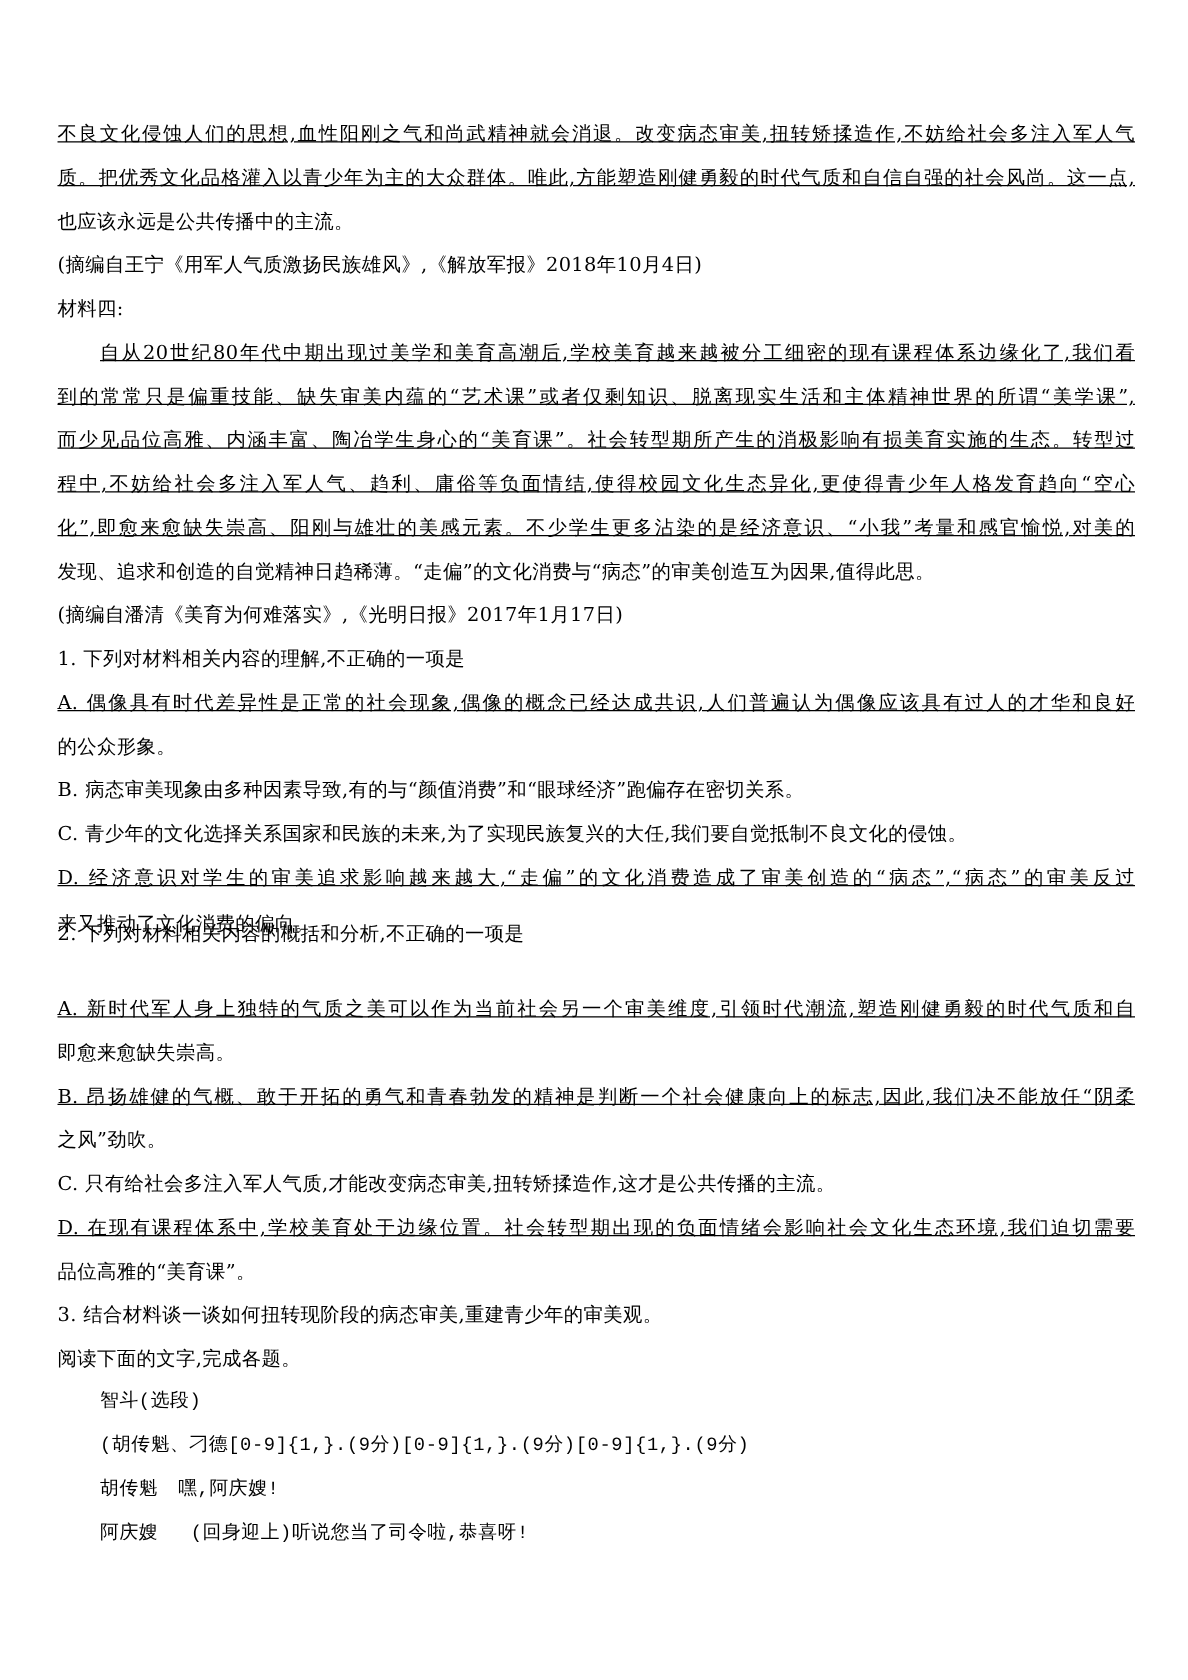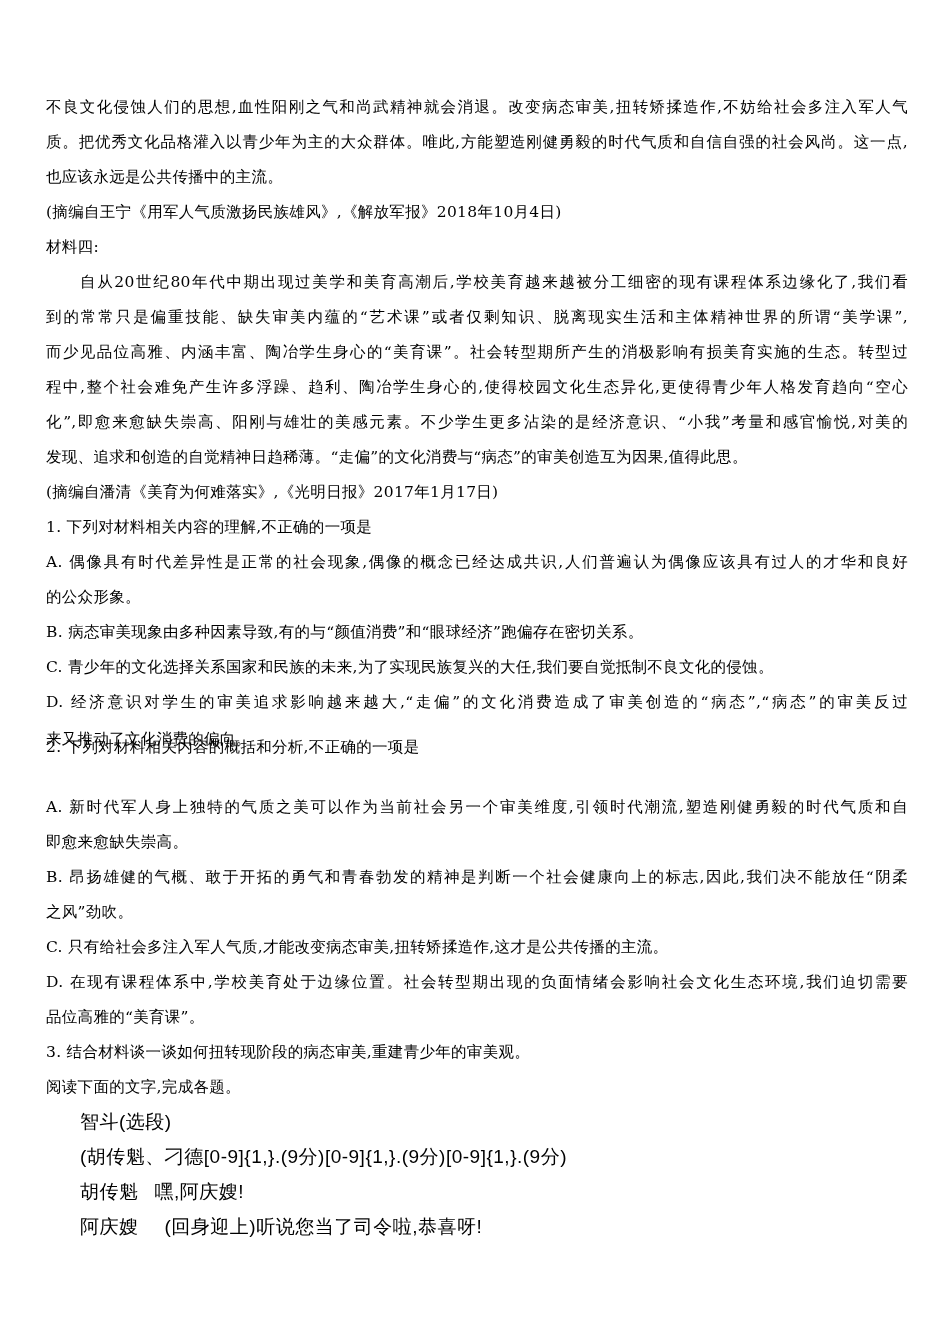--- a/index.html
+++ b/index.html
@@ -1,40 +1,40 @@
 <!DOCTYPE html>
 <html><head>
 <meta charset="utf-8">
 <style>
   html, body { margin: 0; padding: 0; background: #ffffff; }
   body { width: 950px; height: 1344px; position: relative; overflow: hidden;
          font-family: "DejaVu Serif", "Liberation Serif", serif; color: #000; }
   .page { position: absolute; left: 46px; top: 96px; width: 862px; }
   .line { position: absolute; left: 0; font-size: 15.5px; line-height: 22px; white-space: nowrap;
           letter-spacing: 0.3px; text-align: right; }
-  .just { width: 862px; text-align: justify; text-align-last: justify; }
+  .just { width: 862px; text-align: justify; text-align-last: justify; text-decoration: underline; }
   .indent { padding-left: 34px; box-sizing: border-box; }
-  .drama { font-family: Liberation Sans, sans-serif; font-size: 19px; letter-spacing: 0.5px; }
+  .drama { font-family: Liberation Mono, monospace; font-size: 15px; letter-spacing: 0.5px; }
   .d-indent { left: 34px; }
 </style>
 </head>
 <body>
 
 <div class="page">
 
   <div class="line just" style="top:0px">不良文化侵蚀人们的思想,血性阳刚之气和尚武精神就会消退。改变病态审美,扭转矫揉造作,不妨给社会多注入军人气</div>
   <div class="line just" style="top:35px">质。把优秀文化品格灌入以青少年为主的大众群体。唯此,方能塑造刚健勇毅的时代气质和自信自强的社会风尚。这一点,</div>
   <div class="line" style="top:70px">也应该永远是公共传播中的主流。</div>
   <div class="line" style="top:105px">(摘编自王宁《用军人气质激扬民族雄风》,《解放军报》2018年10月4日)</div>
 
   <div class="line" style="top:140px">材料四:</div>
   <div class="line just indent" style="top:175px">自从20世纪80年代中期出现过美学和美育高潮后,学校美育越来越被分工细密的现有课程体系边缘化了,我们看</div>
   <div class="line just" style="top:210px">到的常常只是偏重技能、缺失审美内蕴的“艺术课”或者仅剩知识、脱离现实生活和主体精神世界的所谓“美学课”,</div>
   <div class="line just" style="top:245px">而少见品位高雅、内涵丰富、陶冶学生身心的“美育课”。社会转型期所产生的消极影响有损美育实施的生态。转型过</div>
-  <div class="line just" style="top:280px">程中,整个社会难免产生许多浮躁、趋利、陶冶学生身心的,使得校园文化生态异化,更使得青少年人格发育趋向“空心</div>
+  <div class="line just" style="top:280px">程中,不妨给社会多注入军人气、趋利、庸俗等负面情结,使得校园文化生态异化,更使得青少年人格发育趋向“空心</div>
   <div class="line just" style="top:315px">化”,即愈来愈缺失崇高、阳刚与雄壮的美感元素。不少学生更多沾染的是经济意识、“小我”考量和感官愉悦,对美的</div>
   <div class="line" style="top:350px">发现、追求和创造的自觉精神日趋稀薄。“走偏”的文化消费与“病态”的审美创造互为因果,值得此思。</div>
   <div class="line" style="top:385px">(摘编自潘清《美育为何难落实》,《光明日报》2017年1月17日)</div>
 
   <div class="line" style="top:420px">1. 下列对材料相关内容的理解,不正确的一项是</div>
   <div class="line just" style="top:455px">A. 偶像具有时代差异性是正常的社会现象,偶像的概念已经达成共识,人们普遍认为偶像应该具有过人的才华和良好</div>
   <div class="line" style="top:490px">的公众形象。</div>
   <div class="line" style="top:525px">B. 病态审美现象由多种因素导致,有的与“颜值消费”和“眼球经济”跑偏存在密切关系。</div>
   <div class="line" style="top:560px">C. 青少年的文化选择关系国家和民族的未来,为了实现民族复兴的大任,我们要自觉抵制不良文化的侵蚀。</div>
   <div class="line just" style="top:595px">D. 经济意识对学生的审美追求影响越来越大,“走偏”的文化消费造成了审美创造的“病态”,“病态”的审美反过</div>

